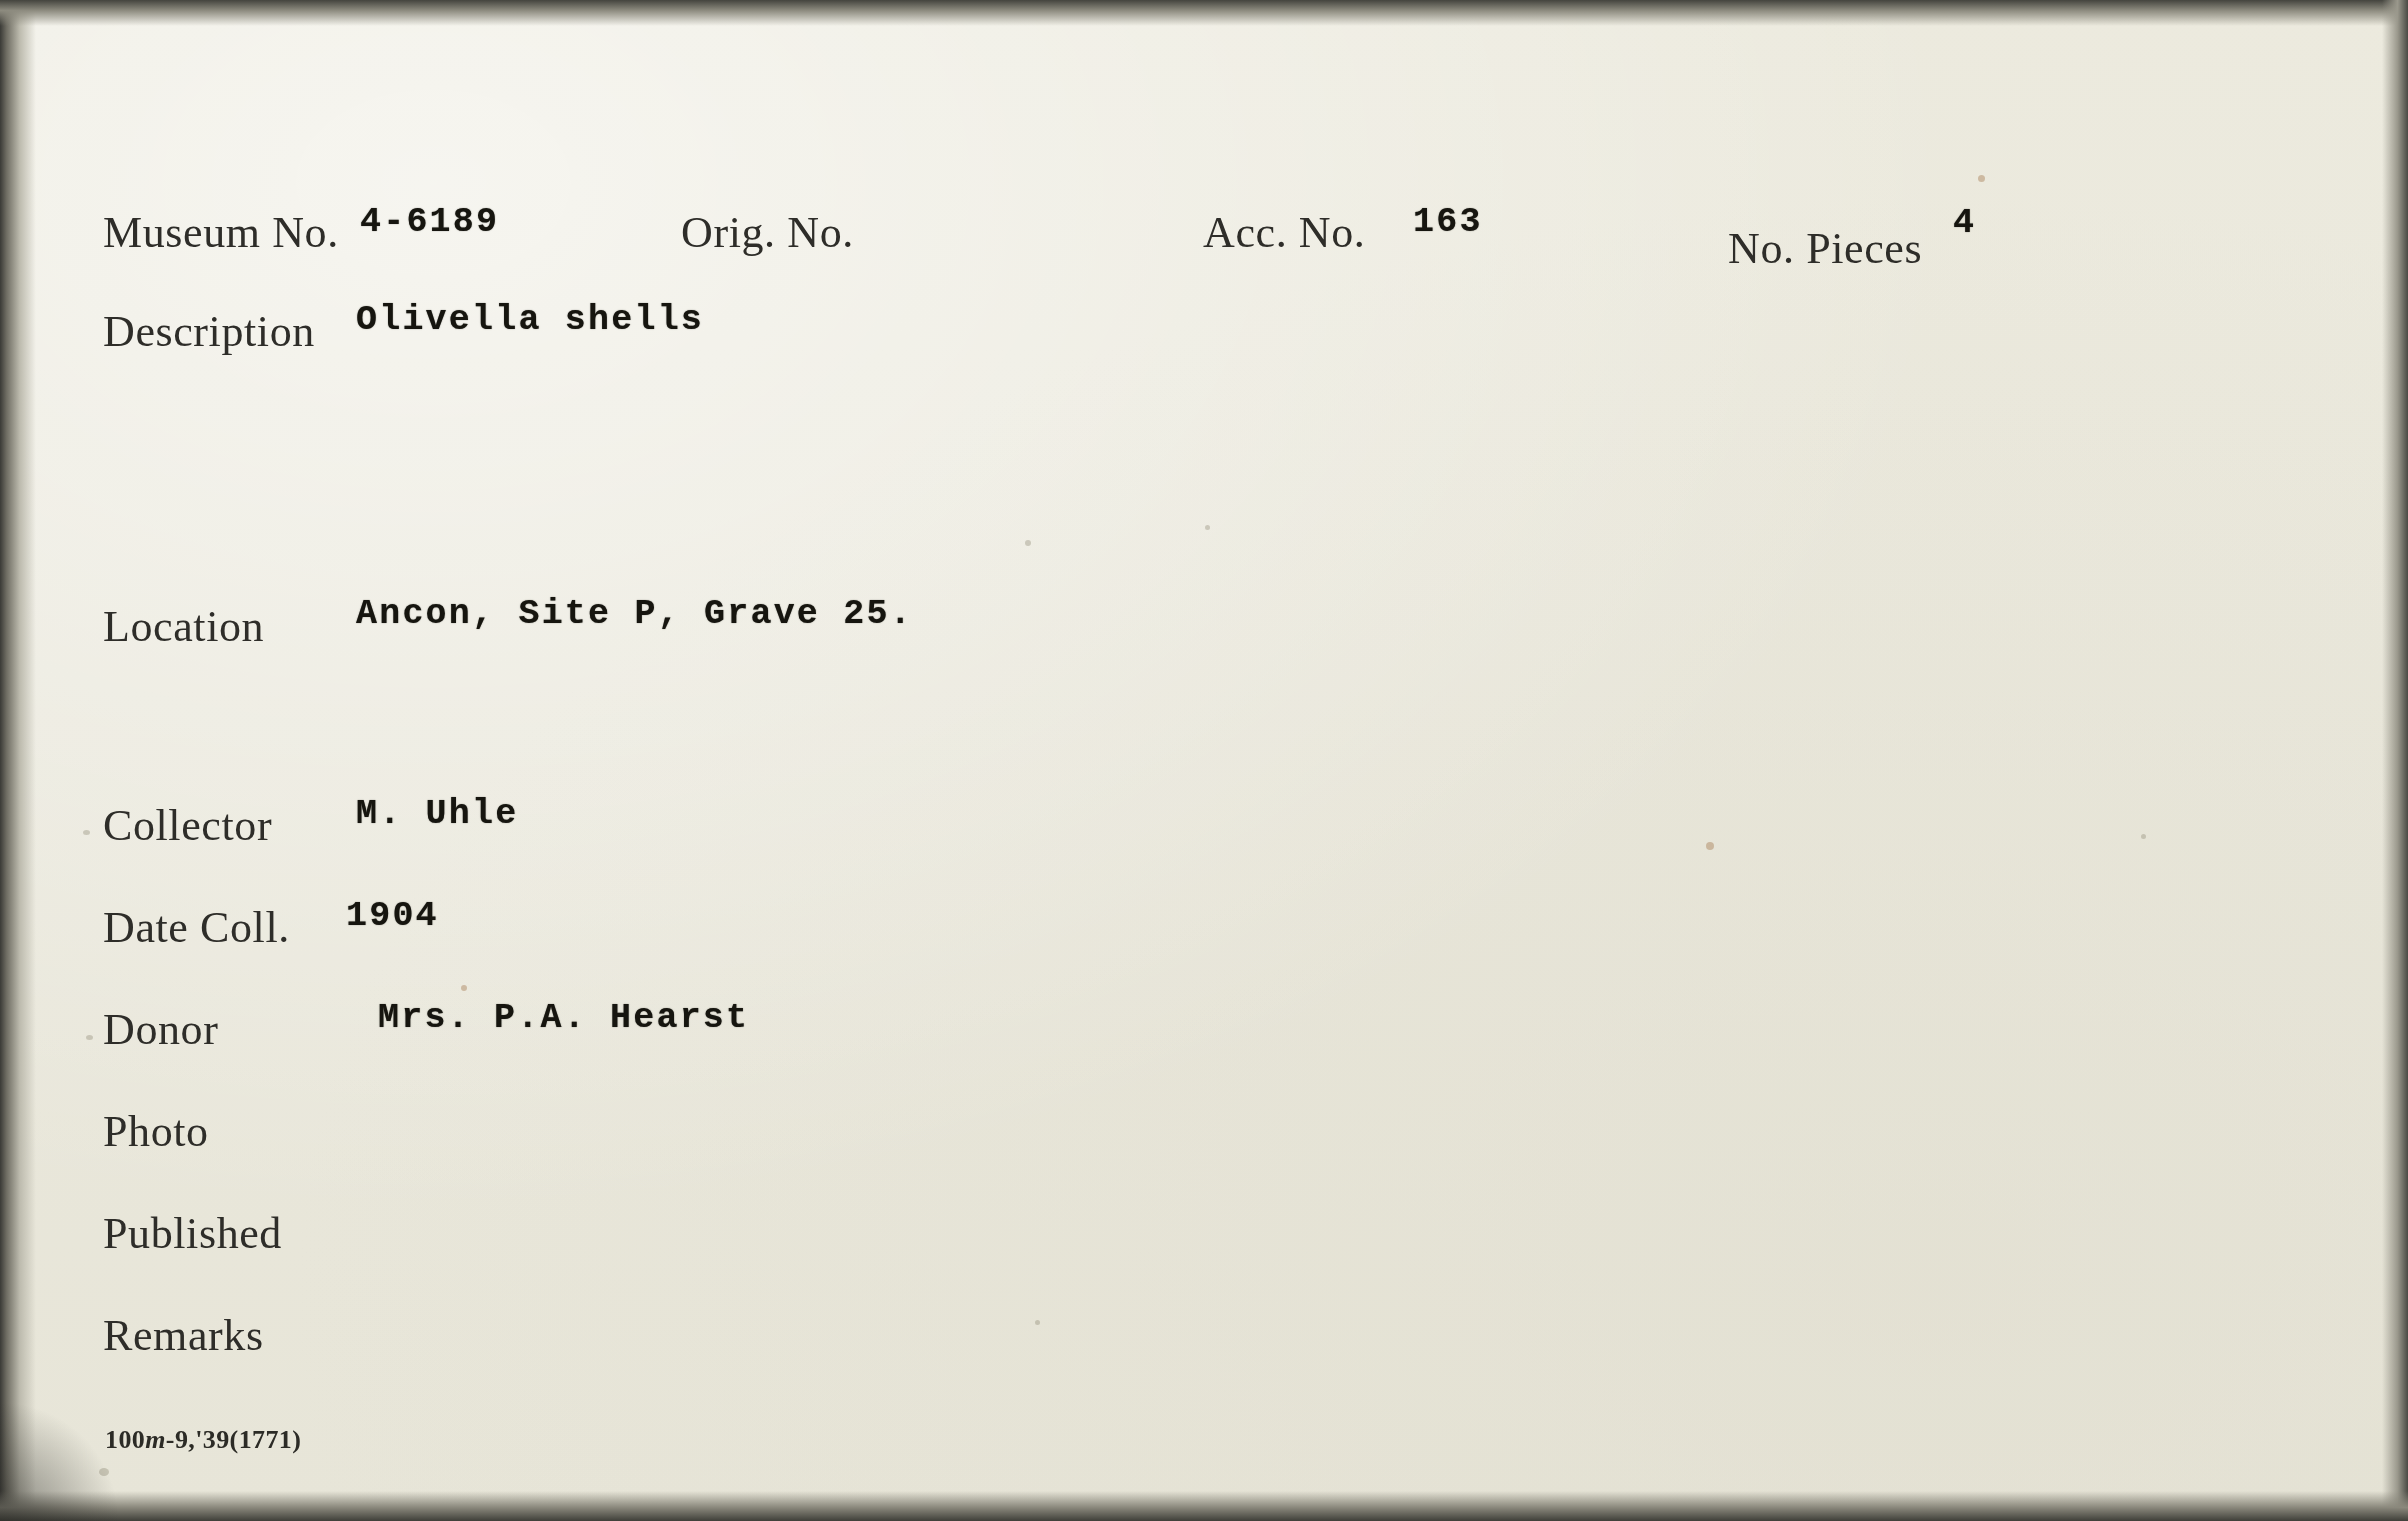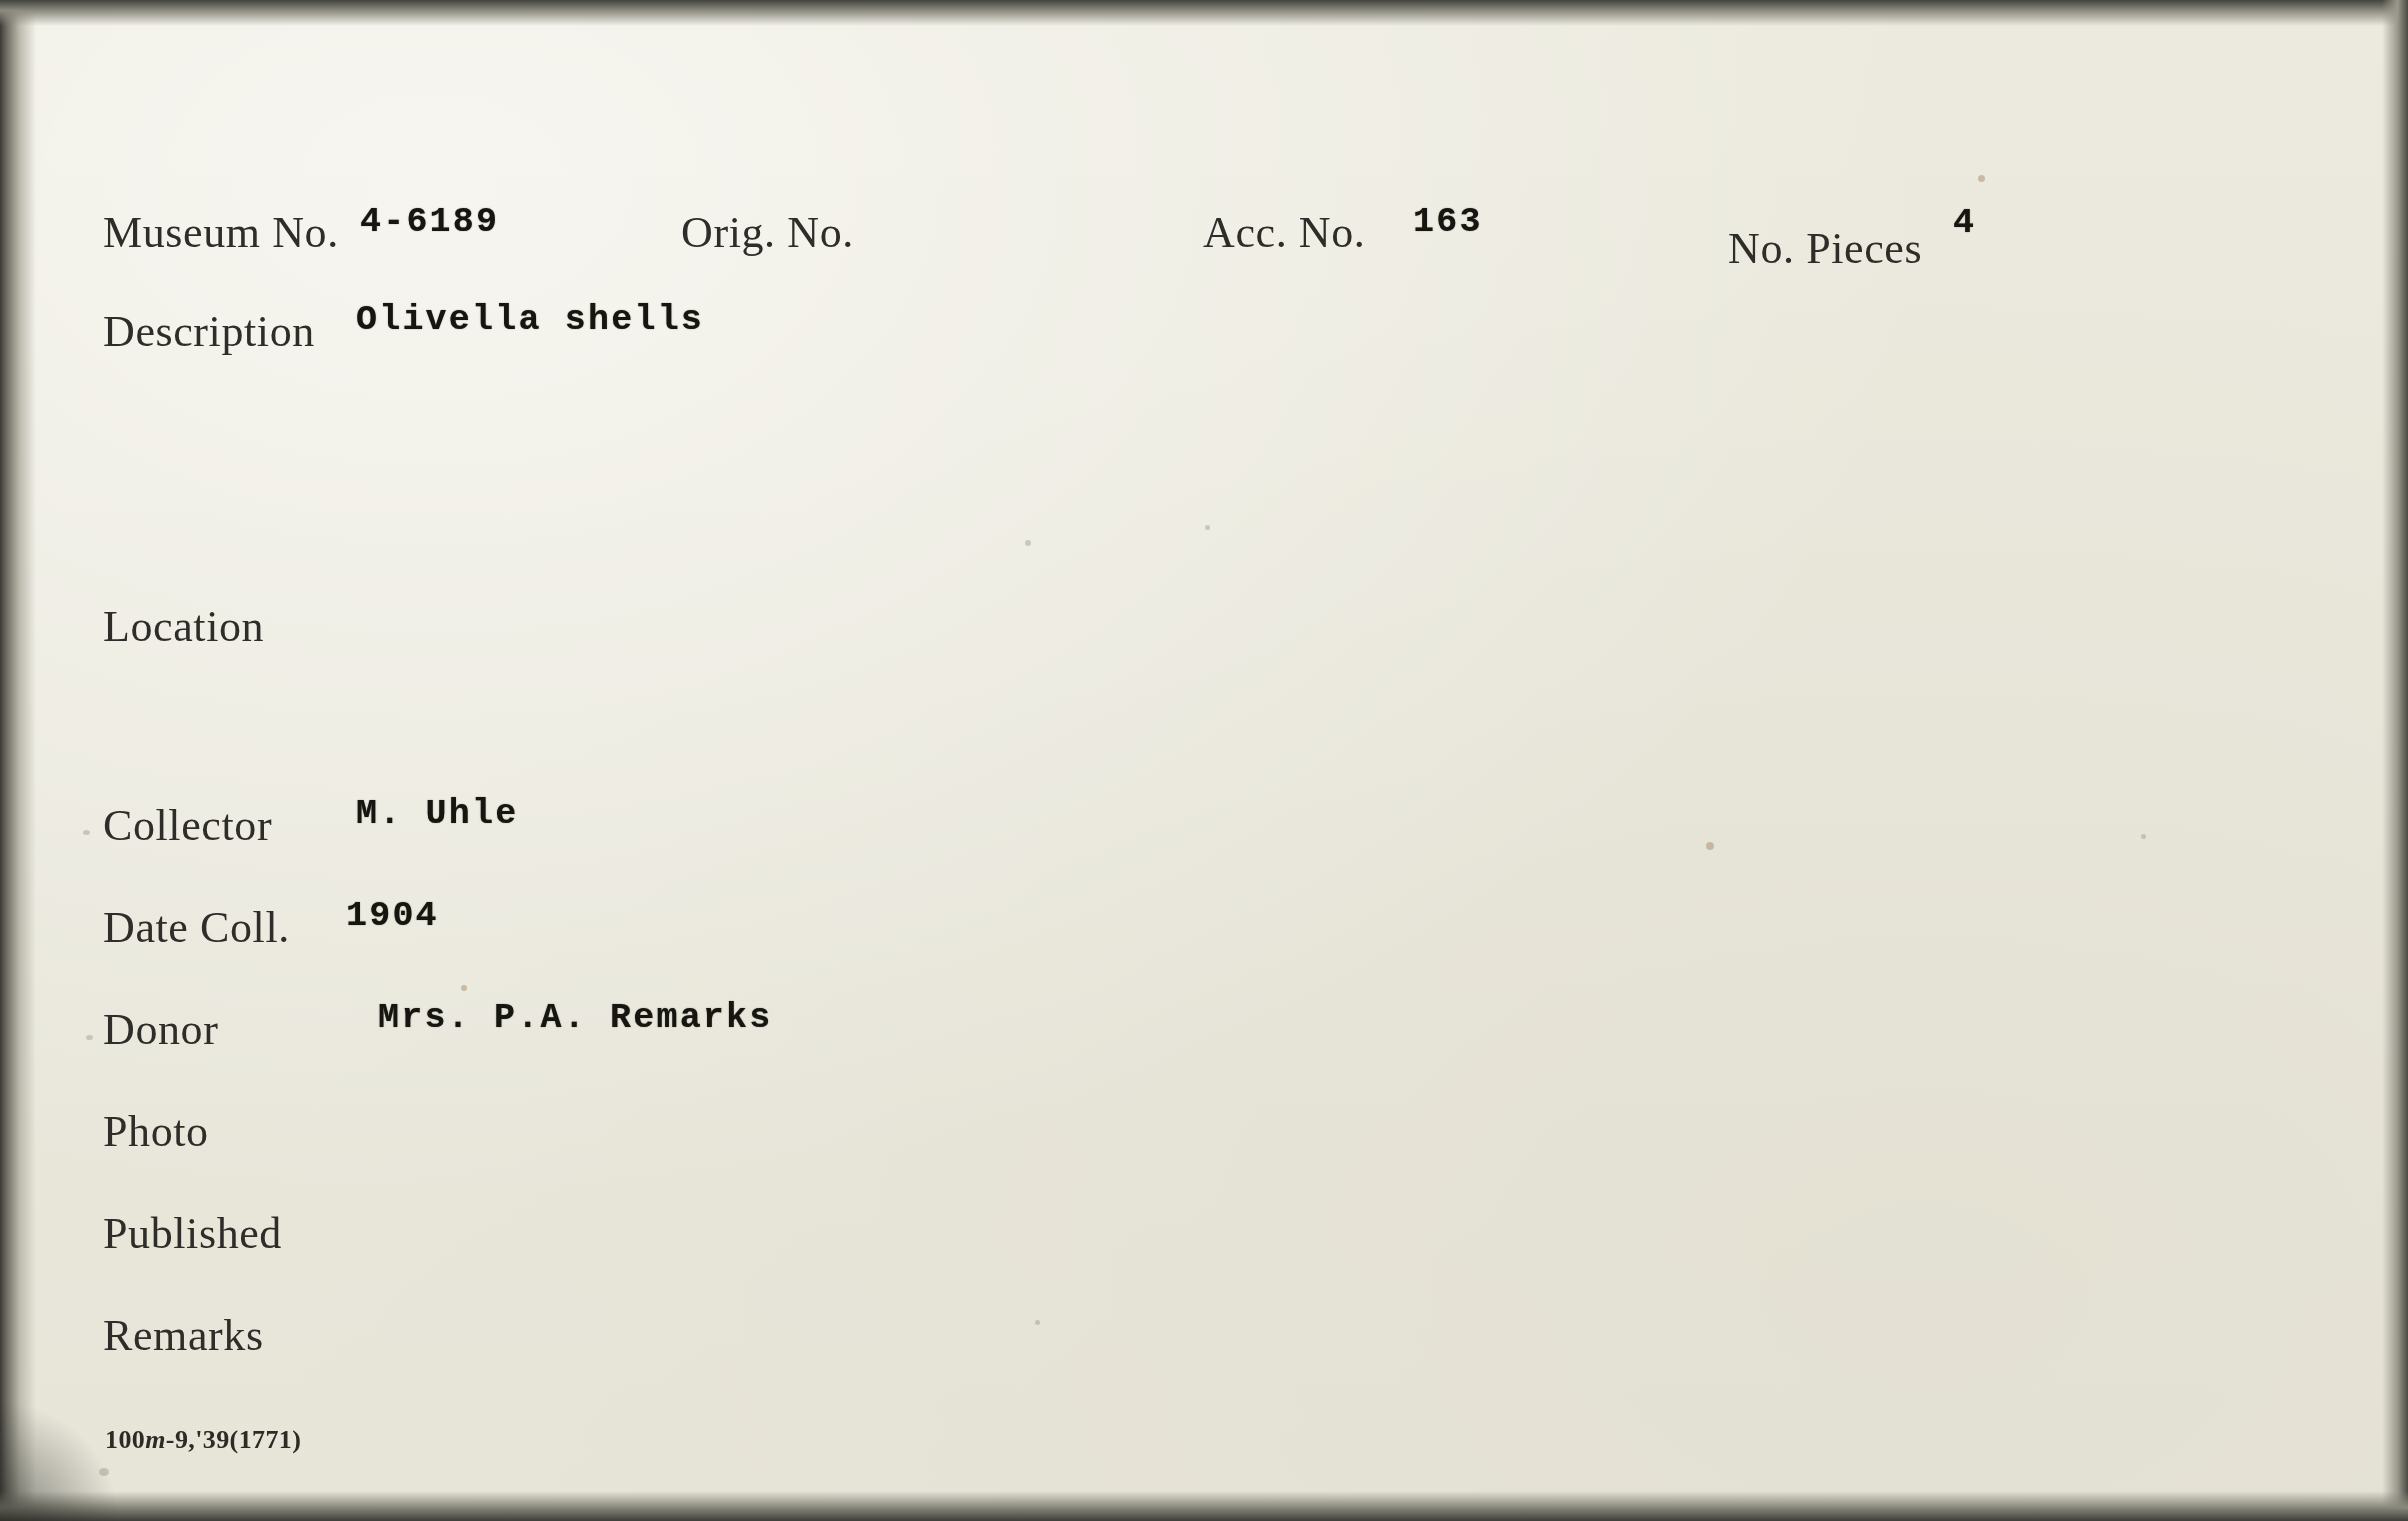--- a/index.html
+++ b/index.html
@@ -123,29 +123,30 @@
   <div class="label" style="left:1203px; top:207px;">Acc. No.</div>
   <div class="value" style="left:1413px; top:202px;">163</div>
 
   <div class="label" style="left:1728px; top:203px;margin-top:20px;">No. Pieces</div>
   <div class="value" style="left:1953px; top:203px;">4</div>
 
   <div class="label" style="left:103px; top:306px;">Description</div>
   <div class="value" style="left:356px; top:300px;">Olivella shells</div>
 
   <div class="label" style="left:103px; top:601px;">Location</div>
+  <div class="value" style="left:356px; top:594px;">Ancon, Site P, Grave 25.</div>
 
   <div class="label" style="left:103px; top:800px;">Collector</div>
   <div class="value" style="left:356px; top:794px;">M. Uhle</div>
 
   <div class="label" style="left:103px; top:902px;">Date Coll.</div>
   <div class="value" style="left:346px; top:896px;">1904</div>
 
   <div class="label" style="left:103px; top:1004px;">Donor</div>
-  <div class="value" style="left:378px; top:998px;">Mrs. P.A. Remarks</div>
+  <div class="value" style="left:378px; top:998px;">Mrs. P.A. Hearst</div>
 
   <div class="label" style="left:103px; top:1106px;">Photo</div>
   <div class="value" style="left:356px; top:1100px;"></div>
 
   <div class="label" style="left:103px; top:1208px;text-align:right;">Published</div>
   <div class="value" style="left:356px; top:1202px;"></div>
 
   <div class="label" style="left:103px; top:1310px;">Remarks</div>
   <div class="value" style="left:356px; top:1304px;"></div>
 

